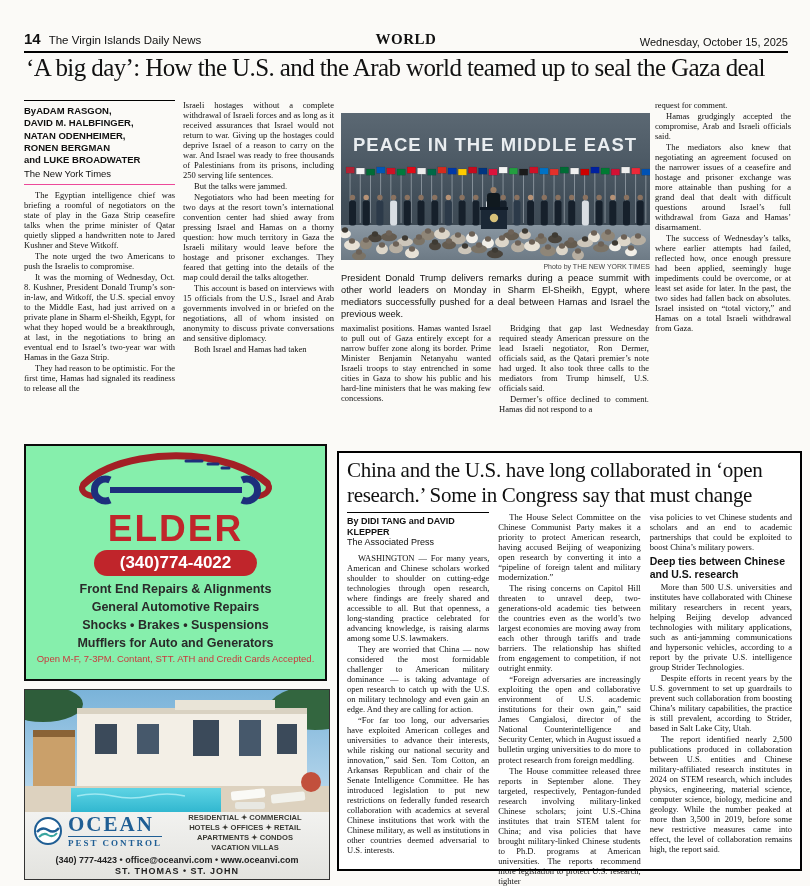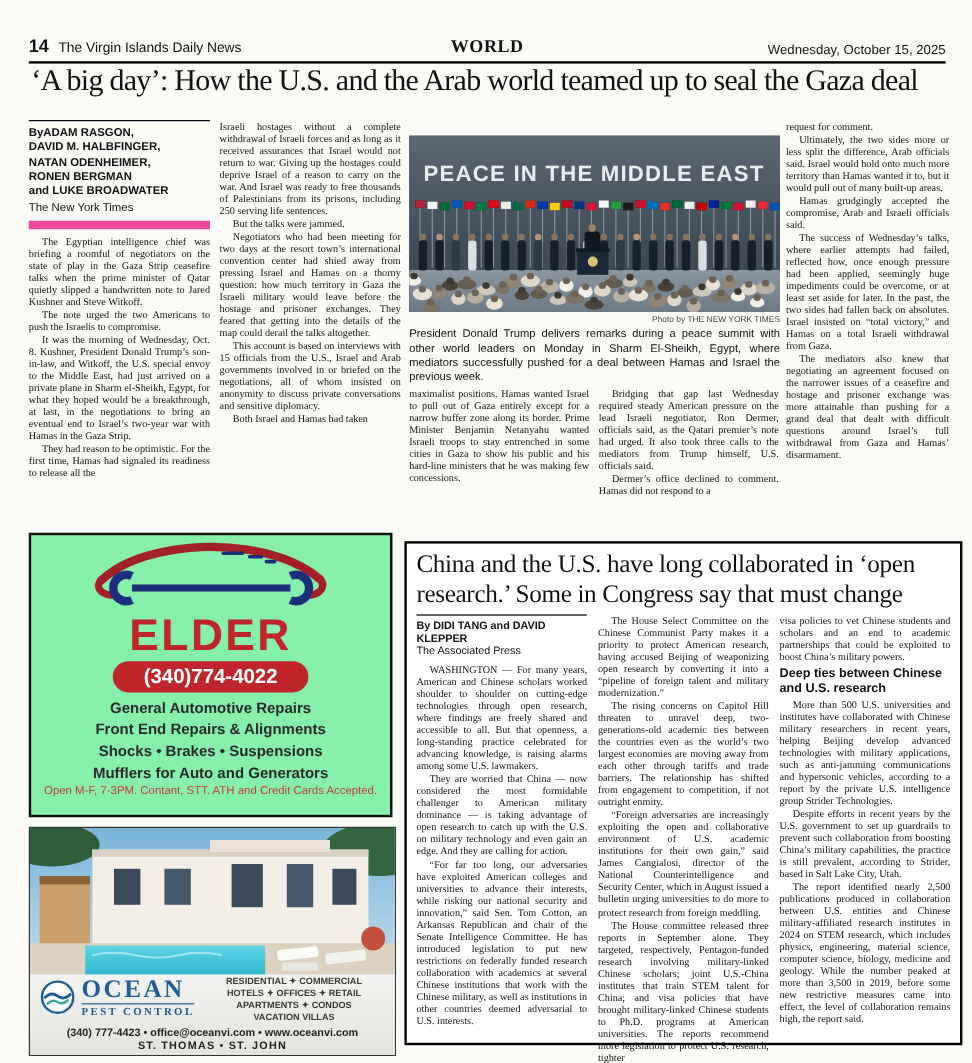--- a/index.html
+++ b/index.html
@@ -25,21 +25,21 @@
   
   .col{font-size:8.5px;line-height:1.18;text-align:justify;}
   .col p{margin:0 0 1px 0;text-indent:11px;}
   .col p.cont{text-indent:0;}
   .a1c1{left:24px;top:100px;width:151px;}
   .a1c2{left:183px;top:100px;width:151px;}
   .a1c3{left:341px;top:323px;width:150px;}
   .a1c4{left:499px;top:323px;width:150px;}
   .a1c5{left:655px;top:100px;width:136px;}
 
-  .bylinebox{border-top:1.5px solid #000;border-bottom:7px solid #ec4899;
+  .bylinebox{border-top:1.5px solid #000;border-bottom:1px solid #ec4899;
              padding:4px 0 4px 0;margin-bottom:5px;
              font-family:"Liberation Sans",sans-serif;}
   .bylinebox .bl{font-weight:bold;font-size:9.5px;line-height:1.3;text-align:left;}
   .bylinebox .src{font-size:9.5px;line-height:1.3;margin-top:1px;text-align:left;}
 
   
   .photobox{left:341px;top:113px;width:309px;height:147px;background:#3d4a55;}
   .credit{left:341px;top:263px;width:309px;text-align:right;font-family:"Liberation Sans",sans-serif;
           font-size:7px;color:#444;}
   .caption{left:341px;top:272px;width:309px;font-family:"Liberation Sans",sans-serif;
@@ -346,41 +346,40 @@
 
 <div class="abs col a1c3">
   <p class="cont">maximalist positions. Hamas wanted Israel to pull out of Gaza entirely except for a narrow buffer zone along its border. Prime Minister Benjamin Netanyahu wanted Israeli troops to stay entrenched in some cities in Gaza to show his public and his hard-line ministers that he was making few concessions.</p>
 </div>
 <div class="abs col a1c4">
   <p>Bridging that gap last Wednesday required steady American pressure on the lead Israeli negotiator, Ron Dermer, officials said, as the Qatari premier’s note had urged. It also took three calls to the mediators from Trump himself, U.S. officials said.</p>
   <p>Dermer’s office declined to comment. Hamas did not respond to a</p>
 </div>
 <div class="abs col a1c5">
   <p class="cont">request for comment.</p>
-  <p>Ultimately, the two sides more or less split the difference, Arab officials said. Israel would hold onto much more territory than Hamas wanted it to, but it would pull out of many built-up areas.</p>
   <p>Hamas grudgingly accepted the compromise, Arab and Israeli officials said.</p>
+  <p>The mediators also knew that negotiating an agreement focused on the narrower issues of a ceasefire and hostage and prisoner exchange was more attainable than pushing for a grand deal that dealt with difficult questions around Israel’s full withdrawal from Gaza and Hamas’ disarmament.</p>
   <p>The success of Wednesday’s talks, where earlier attempts had failed, reflected how, once enough pressure had been applied, seemingly huge impediments could be overcome, or at least set aside for later. In the past, the two sides had fallen back on absolutes. Israel insisted on “total victory,” and Hamas on a total Israeli withdrawal from Gaza.</p>
-  <p>The mediators also knew that negotiating an agreement focused on the narrower issues of a ceasefire and hostage and prisoner exchange was more attainable than pushing for a grand deal that dealt with difficult questions around Israel’s full withdrawal from Gaza and Hamas’ disarmament.</p>
 </div>
 
 <div class="abs elder">
   <svg width="220" height="58" viewBox="0 0 220 58" style="margin-top:4px">
     <path d="M18,34 C45,8 100,2 140,8 C165,12 186,20 201,33" stroke="#a32026" stroke-width="7" fill="none" stroke-linecap="round"></path>
     <path d="M201,33 C205,37 203,44 193,46" stroke="#a32026" stroke-width="6" fill="none" stroke-linecap="round"></path>
     <path d="M18,34 C14,38 16,44 26,46" stroke="#a32026" stroke-width="6" fill="none" stroke-linecap="round"></path>
     <path d="M120,11 h16 M142,14 h10 M156,18 h7" stroke="#1d2f7c" stroke-width="3" stroke-linecap="round"></path>
     <path d="M44,40 H176" stroke="#1d2f7c" stroke-width="6"></path>
     <path d="M44,30 A11,11 0 1 0 44,50" stroke="#1d2f7c" stroke-width="7" fill="none"></path>
     <path d="M176,30 A11,11 0 1 1 176,50" stroke="#1d2f7c" stroke-width="7" fill="none"></path>
   </svg>
   <div class="elder-name">ELDER</div>
   <div class="elder-pill">(340)774-4022</div>
   <div class="elder-services">
+    <div>Front End Repairs &amp; Alignments</div>
     <div>General Automotive Repairs</div>
-    <div>Front End Repairs &amp; Alignments</div>
     <div>Shocks • Brakes • Suspensions</div>
     <div>Mufflers for Auto and Generators</div>
   </div>
   <div class="elder-note2">Open M-F, 7-3PM. Contant, STT. ATH and Credit Cards Accepted.</div>
 </div>
 
 <div class="abs ocean">
   <svg width="304" height="123" viewBox="0 0 304 123" style="display:block">
     <defs>
       <linearGradient id="sky" x1="0" y1="0" x2="0" y2="1">

